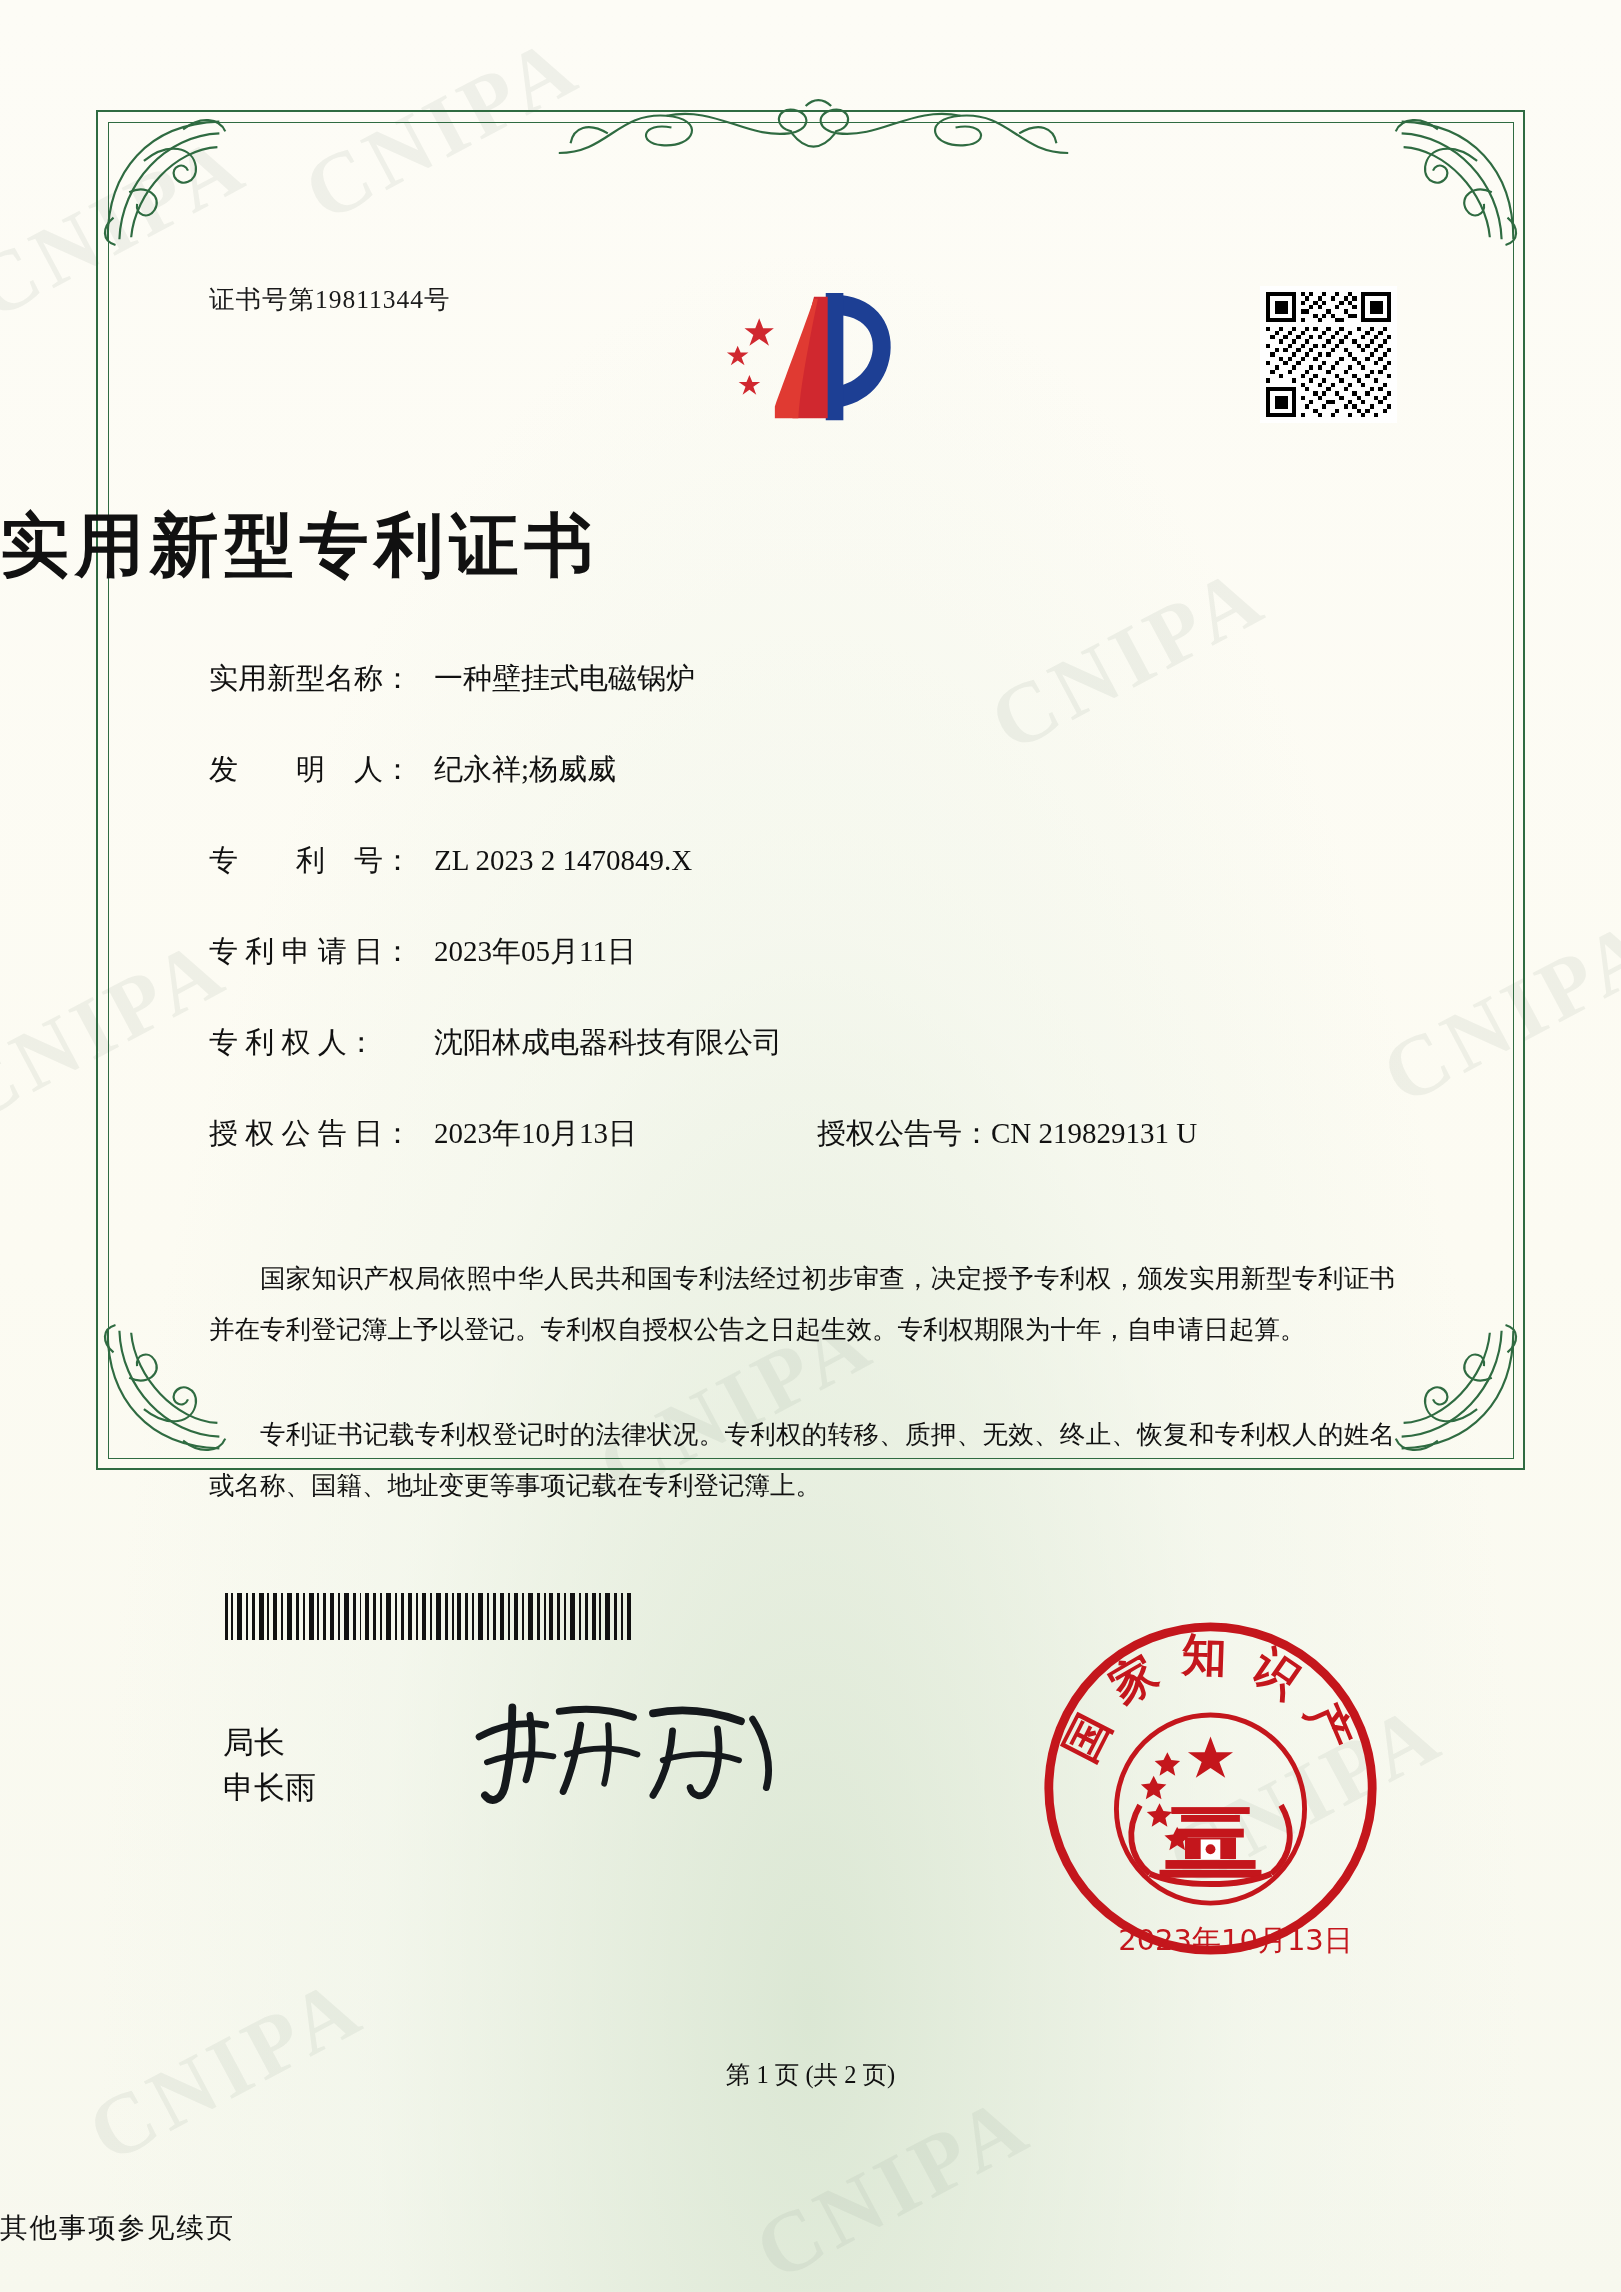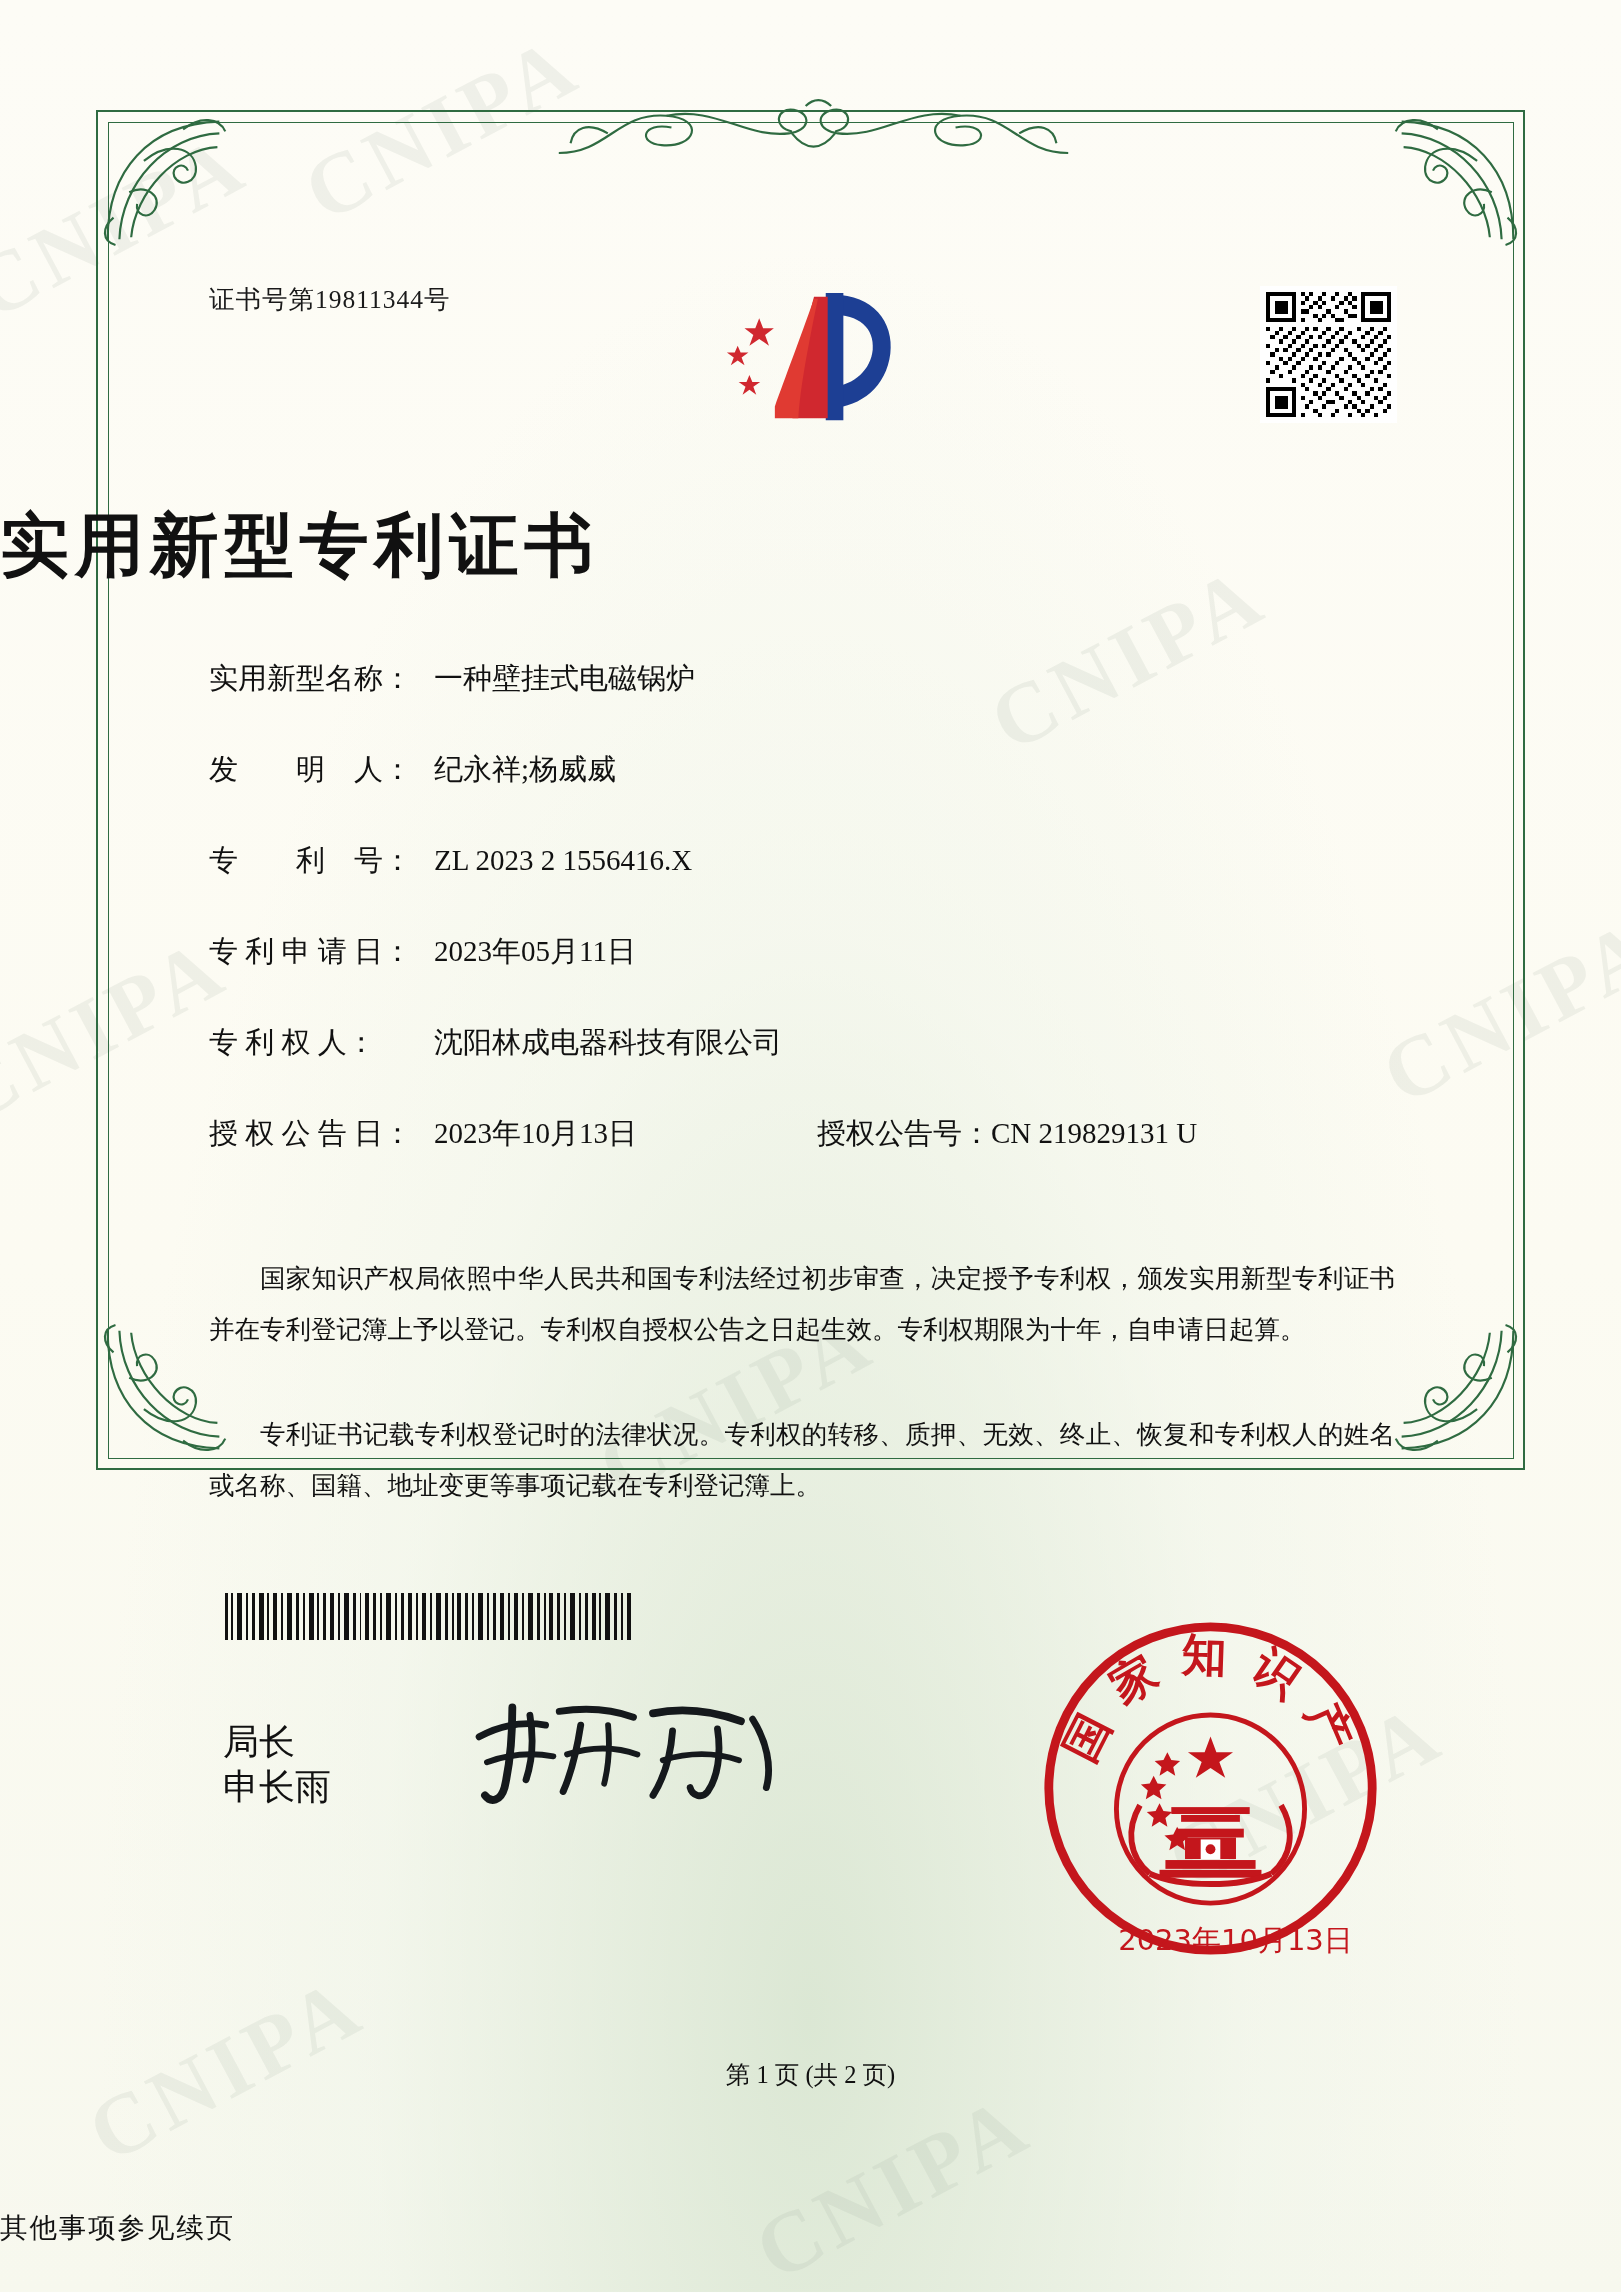--- a/index.html
+++ b/index.html
@@ -183,21 +183,21 @@
     top: 1593px;
     width: 412px;
     height: 47px;
   }
   .barcode svg { display:block; width:100%; height:100%; }
 
   .director {
     position: absolute;
     left: 223px;
     top: 1720px;
-    font-size: 36px;
+    font-size: 31px;
     line-height: 45px;
     color: #111;
     font-family: Liberation Serif, serif;
   }
 
   .signature {
     position: absolute;
     left: 461px;
     top: 1686px;
     width: 343px;
@@ -552,21 +552,21 @@
     <div class="title">实用新型专利证书</div>
 
     <div class="fields">
       <div class="field-row">
         <span class="field-label">实用新型名称：</span><span class="field-value">一种壁挂式电磁锅炉</span>
       </div>
       <div class="field-row">
         <span class="field-label">发　　明　人：</span><span class="field-value">纪永祥;杨威威</span>
       </div>
       <div class="field-row">
-        <span class="field-label">专　　利　号：</span><span class="field-value">ZL 2023 2 1556416.X</span>
+        <span class="field-label">专　　利　号：</span><span class="field-value">ZL 2023 2 1470849.X</span>
       </div>
       <div class="field-row">
         <span class="field-label">专 利 申 请 日：</span><span class="field-value">2023年05月11日</span>
       </div>
       <div class="field-row">
         <span class="field-label">专 利 权 人：</span><span class="field-value">沈阳林成电器科技有限公司</span>
       </div>
       <div class="pub-row">
         <span class="field-label">授 权 公 告 日：</span><span class="field-value">2023年10月13日</span>
         <span class="pub-no-label">

